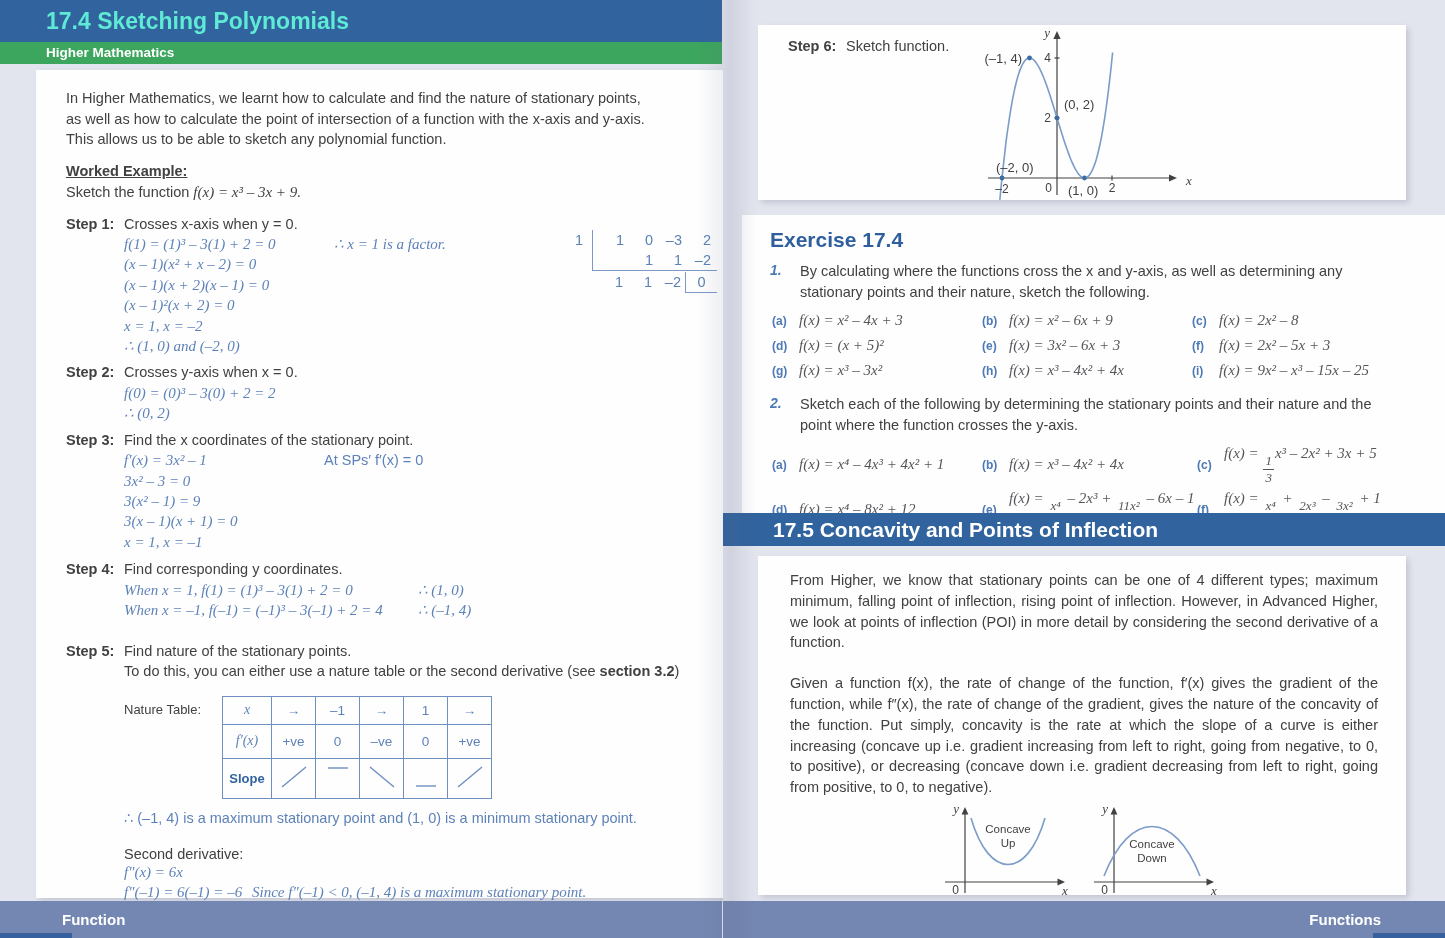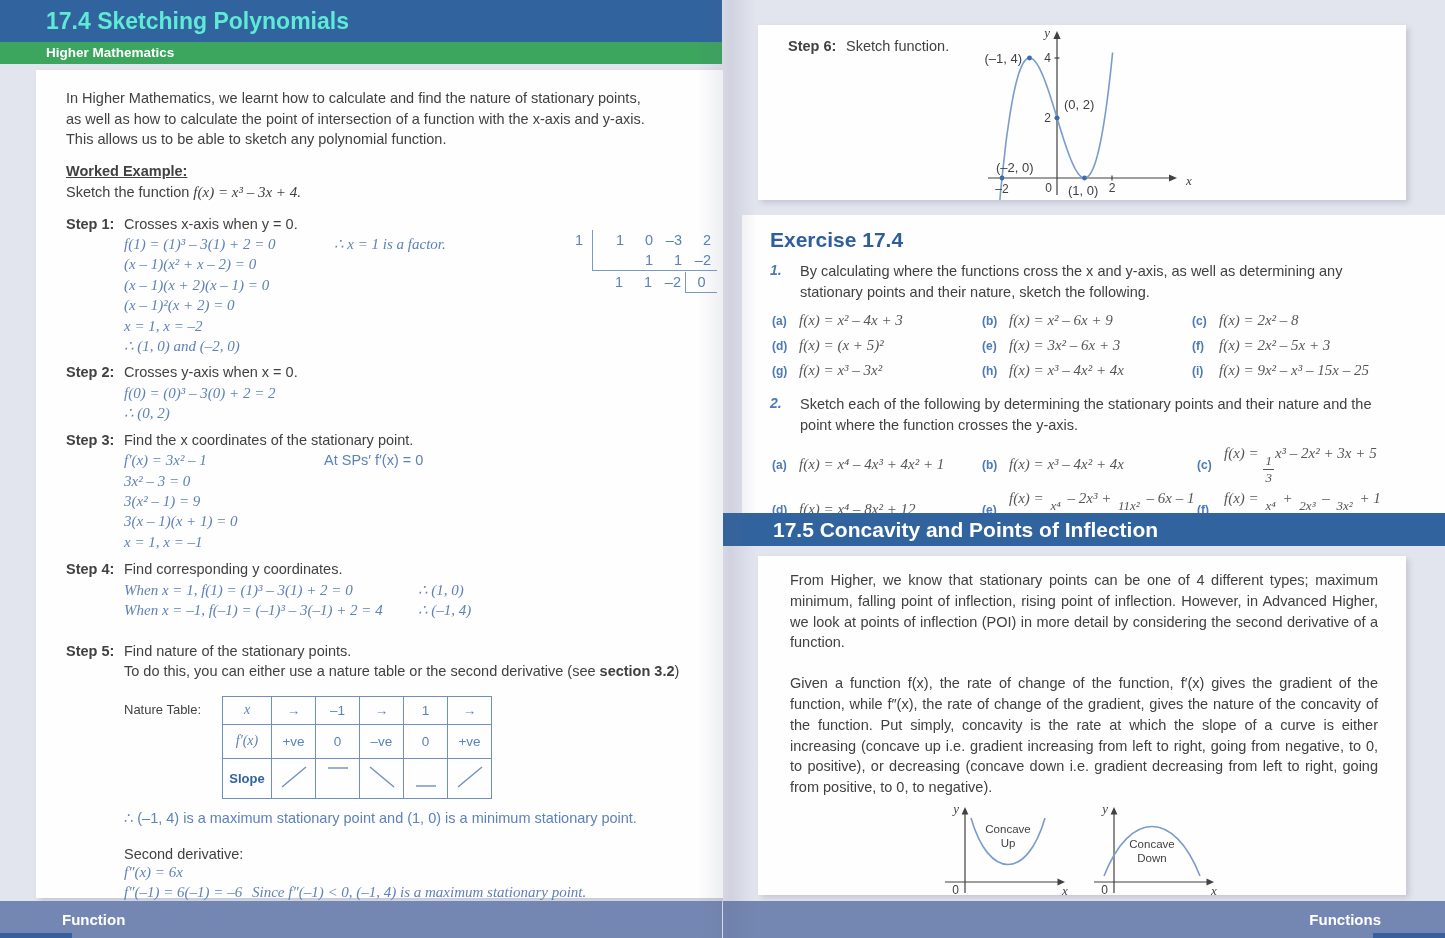--- a/index.html
+++ b/index.html
@@ -108,21 +108,21 @@
     </div>
     <div class="hdr-green">
       <div class="t">Higher Mathematics</div>
     </div>
 
     <div class="wbox" id="left-box">
       <div class="intro body-text">In Higher Mathematics, we learnt how to calculate and find the nature of stationary points, as well as how to calculate the point of intersection of a function with the x-axis and y-axis.  This allows us to be able to sketch any polynomial function.</div>
 
       <div class="we-label">Worked Example:</div>
       <div class="we-task">
-        <span>Sketch the function </span><span class="math dark">f(x) = x³ – 3x + 4.</span>
+        <span>Sketch the function </span><span class="math dark">f(x) = x³ – 3x + 9.</span>
       </div>
 
       <div class="step" style="margin-top:13px;">
         <div class="step-label">Step 1:</div>
         <div class="step-body">
           <div class="step-title">Crosses x-axis when y = 0.</div>
           <div class="mline"><span class="eq math blue w210">f(1) = (1)³ – 3(1) + 2 = 0</span><span class="math blue">∴ x = 1 is a factor.</span></div>
           <div class="mline math blue">(x – 1)(x² + x – 2) = 0</div>
           <div class="mline math blue">(x – 1)(x + 2)(x – 1) = 0</div>
           <div class="mline math blue">(x – 1)²(x + 2) = 0</div>

